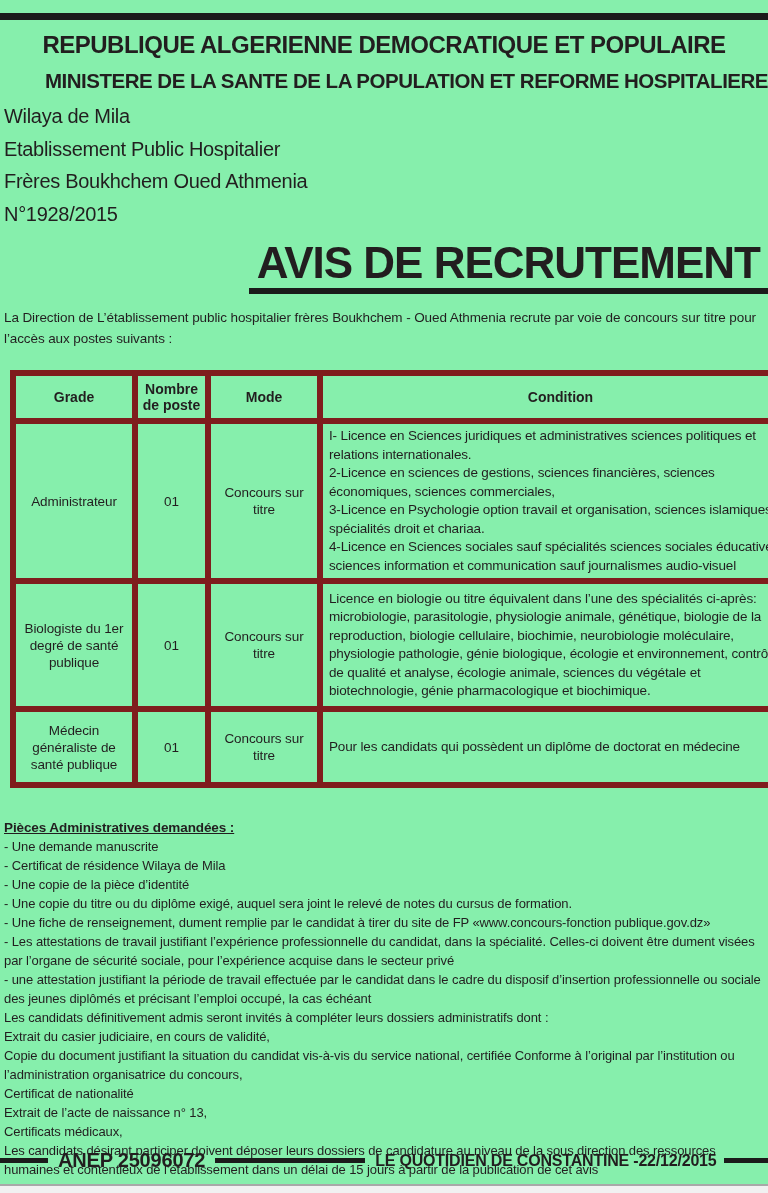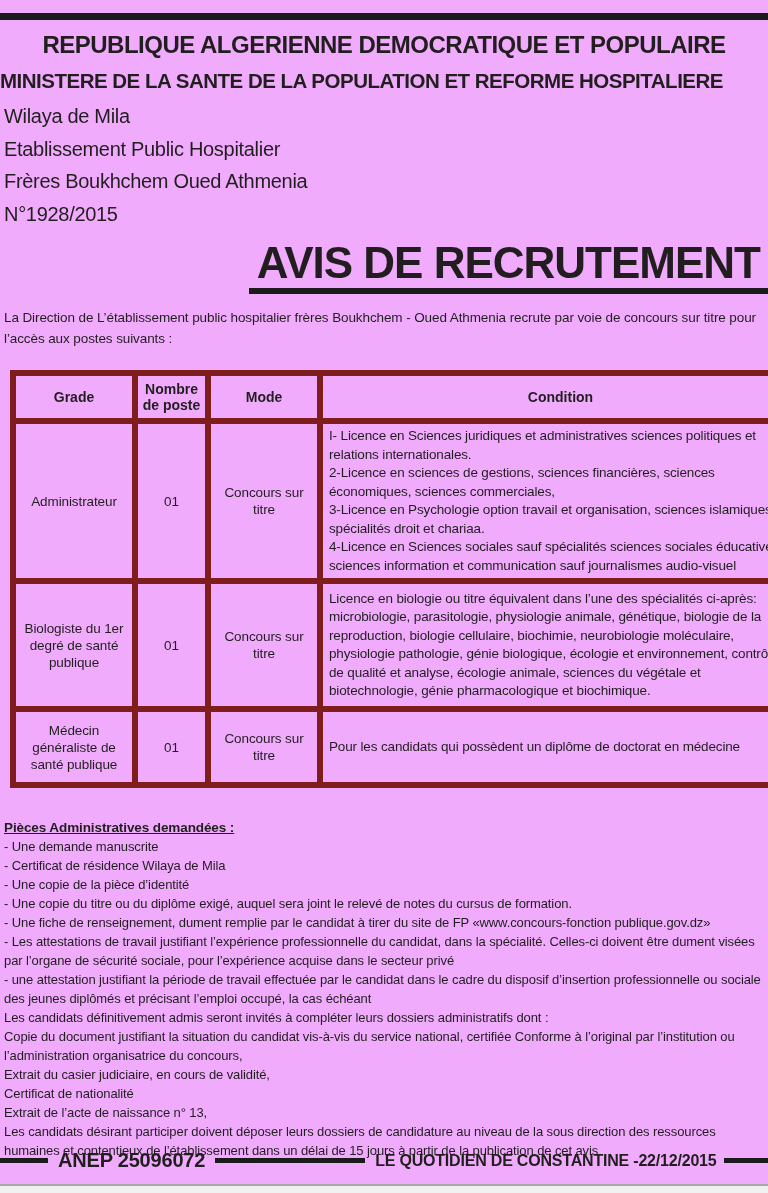--- a/index.html
+++ b/index.html
@@ -1,27 +1,27 @@
 <!DOCTYPE html>
 <html><head>
 <meta charset="utf-8">
 <style>
   html,body{margin:0;padding:0;background:#ffffff;}
   .page{
     position:relative;
     width:768px;height:1193px;
-    background:#f0abfc;
+    background:#86efac;
     color:#221e1f;
     font-family:"Liberation Sans", sans-serif;
     overflow:hidden;
   }
   .top-rule{position:absolute;top:13px;left:0;width:768px;height:7px;background:#1b1b1b;}
   .header{padding-top:30px;}
   .h-line1{font-size:24px;font-weight:700;text-align:center;letter-spacing:-0.5px;line-height:30px;}
-  .h-line2{font-size:20.5px;font-weight:700;text-align:left;letter-spacing:-0.5px;white-space:nowrap;line-height:30px;margin-top:6px;}
+  .h-line2{font-size:20.5px;font-weight:700;text-align:right;letter-spacing:-0.5px;white-space:nowrap;line-height:30px;margin-top:6px;}
   .h-sub{font-size:20px;font-weight:400;padding-left:4px;line-height:32.5px;letter-spacing:-0.3px;}
   .h-subs{margin-top:4px;}
   .doc-title-wrap{text-align:right;margin-top:10px;}
   .doc-title{
     display:inline-block;
     font-size:44px;font-weight:800;letter-spacing:-1px;
     border-bottom:6px solid #1b1b1b;
     padding:0 8px 2px 8px;
     line-height:46px;
   }
@@ -149,24 +149,25 @@
   <div class="pieces">
     <span class="pieces-heading">Pièces Administratives demandées : </span>
     <span class="piece-line">- Une demande manuscrite</span>
     <span class="piece-line">- Certificat de résidence Wilaya de Mila</span>
     <span class="piece-line">- Une copie de la pièce d’identité</span>
     <span class="piece-line">- Une copie du titre ou du diplôme exigé, auquel sera joint le relevé de notes du cursus de formation.</span>
     <span class="piece-line">- Une fiche de renseignement, dument remplie par le candidat à tirer du site de FP «www.concours-fonction publique.gov.dz»</span>
     <span class="piece-line">- Les attestations de travail justifiant l’expérience professionnelle du candidat, dans la spécialité. Celles-ci doivent être dument visées par l’organe de sécurité sociale, pour l’expérience acquise dans le secteur privé</span>
     <span class="piece-line">- une attestation justifiant la période de travail effectuée par le candidat dans le cadre du disposif d’insertion professionnelle ou sociale des jeunes diplômés et précisant l’emploi occupé, la cas échéant</span>
     <span class="piece-line">Les candidats définitivement admis seront invités à compléter leurs dossiers administratifs dont :</span>
+    <span class="piece-line">Extrait du casier judiciaire, en cours de validité,</span>
     <span class="piece-line">Copie du document justifiant la situation du candidat vis-à-vis du service national, certifiée Conforme à l’original par l’institution ou l’administration organisatrice du concours,</span>
-    <span class="piece-line">Extrait du casier judiciaire, en cours de validité,</span>
     <span class="piece-line">Certificat de nationalité</span>
     <span class="piece-line">Extrait de l’acte de naissance n° 13,</span>
+    <span class="piece-line">Certificats médicaux,</span>
     <span class="piece-line">Les candidats désirant participer doivent déposer leurs dossiers de candidature au niveau de la sous direction des ressources humaines et contentieux de l’établissement dans un délai de 15 jours à partir de la publication de cet avis</span>
   </div>
 
   <div class="footer">
     <span class="f-rule f-rule-left"></span>
     <span class="f-anep">ANEP 25096072</span>
     <span class="f-rule f-rule-mid"></span>
     <span class="f-journal">LE QUOTIDIEN DE CONSTANTINE -22/12/2015</span>
     <span class="f-rule f-rule-right"></span>
   </div>

